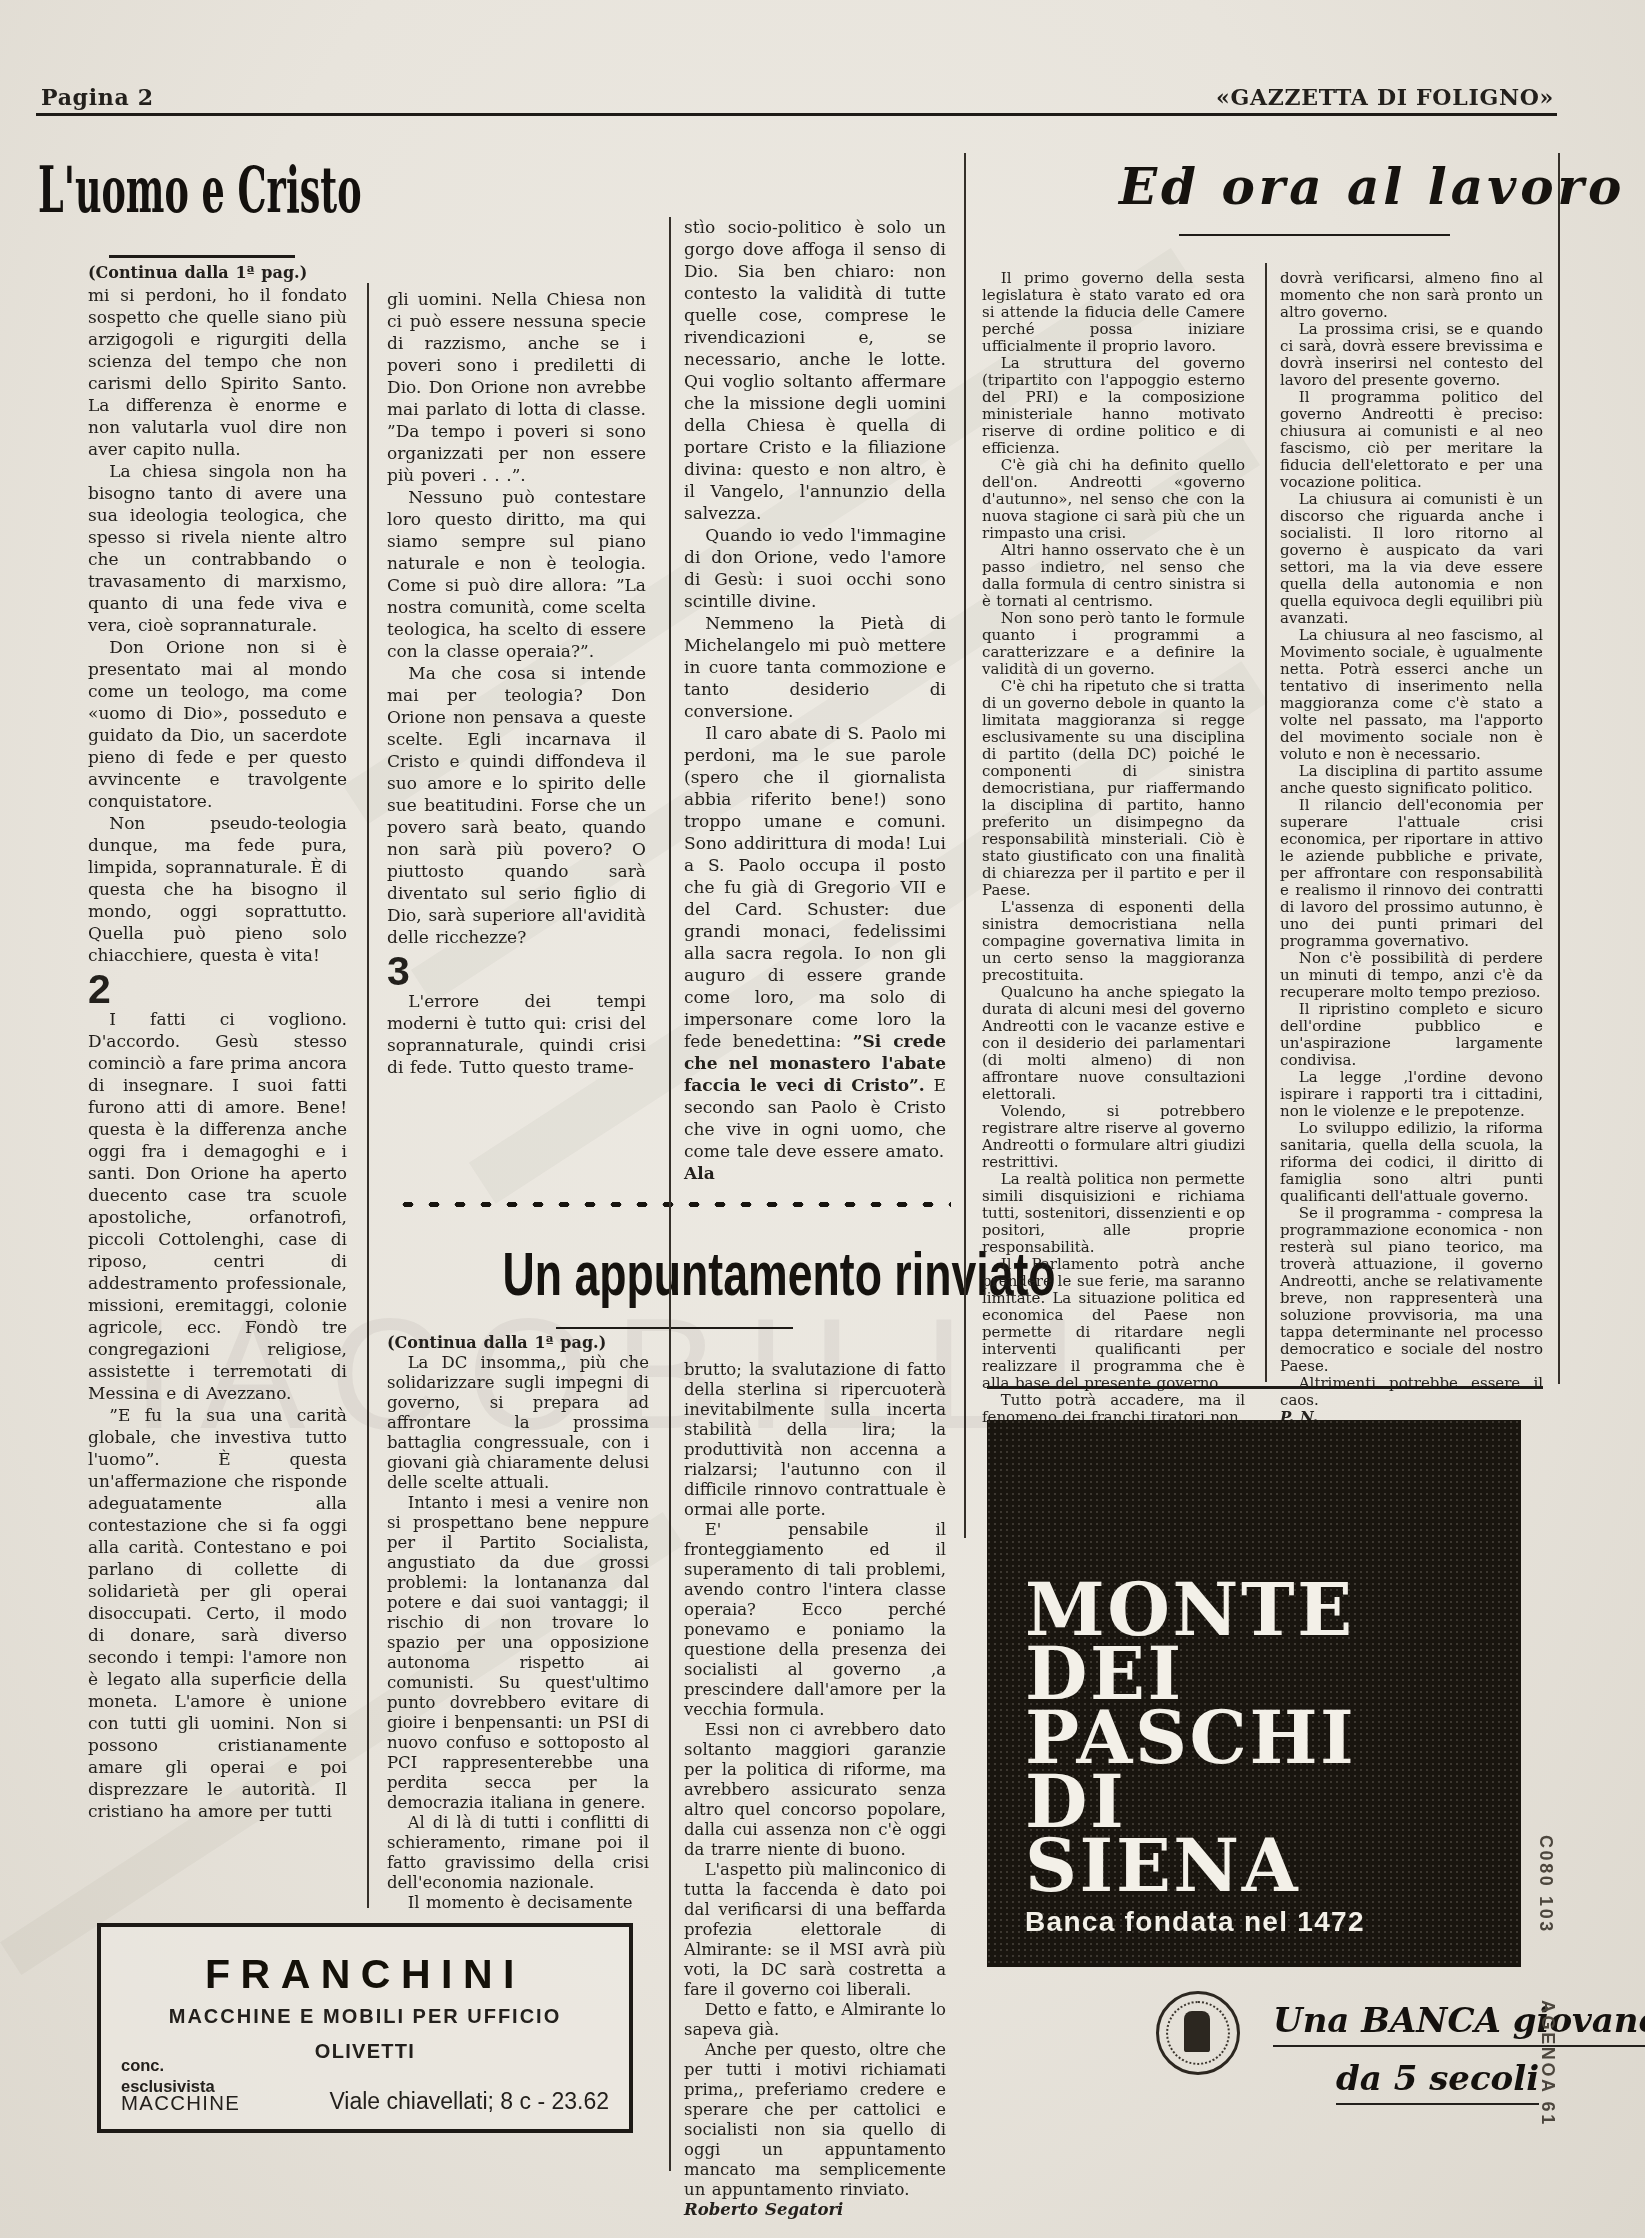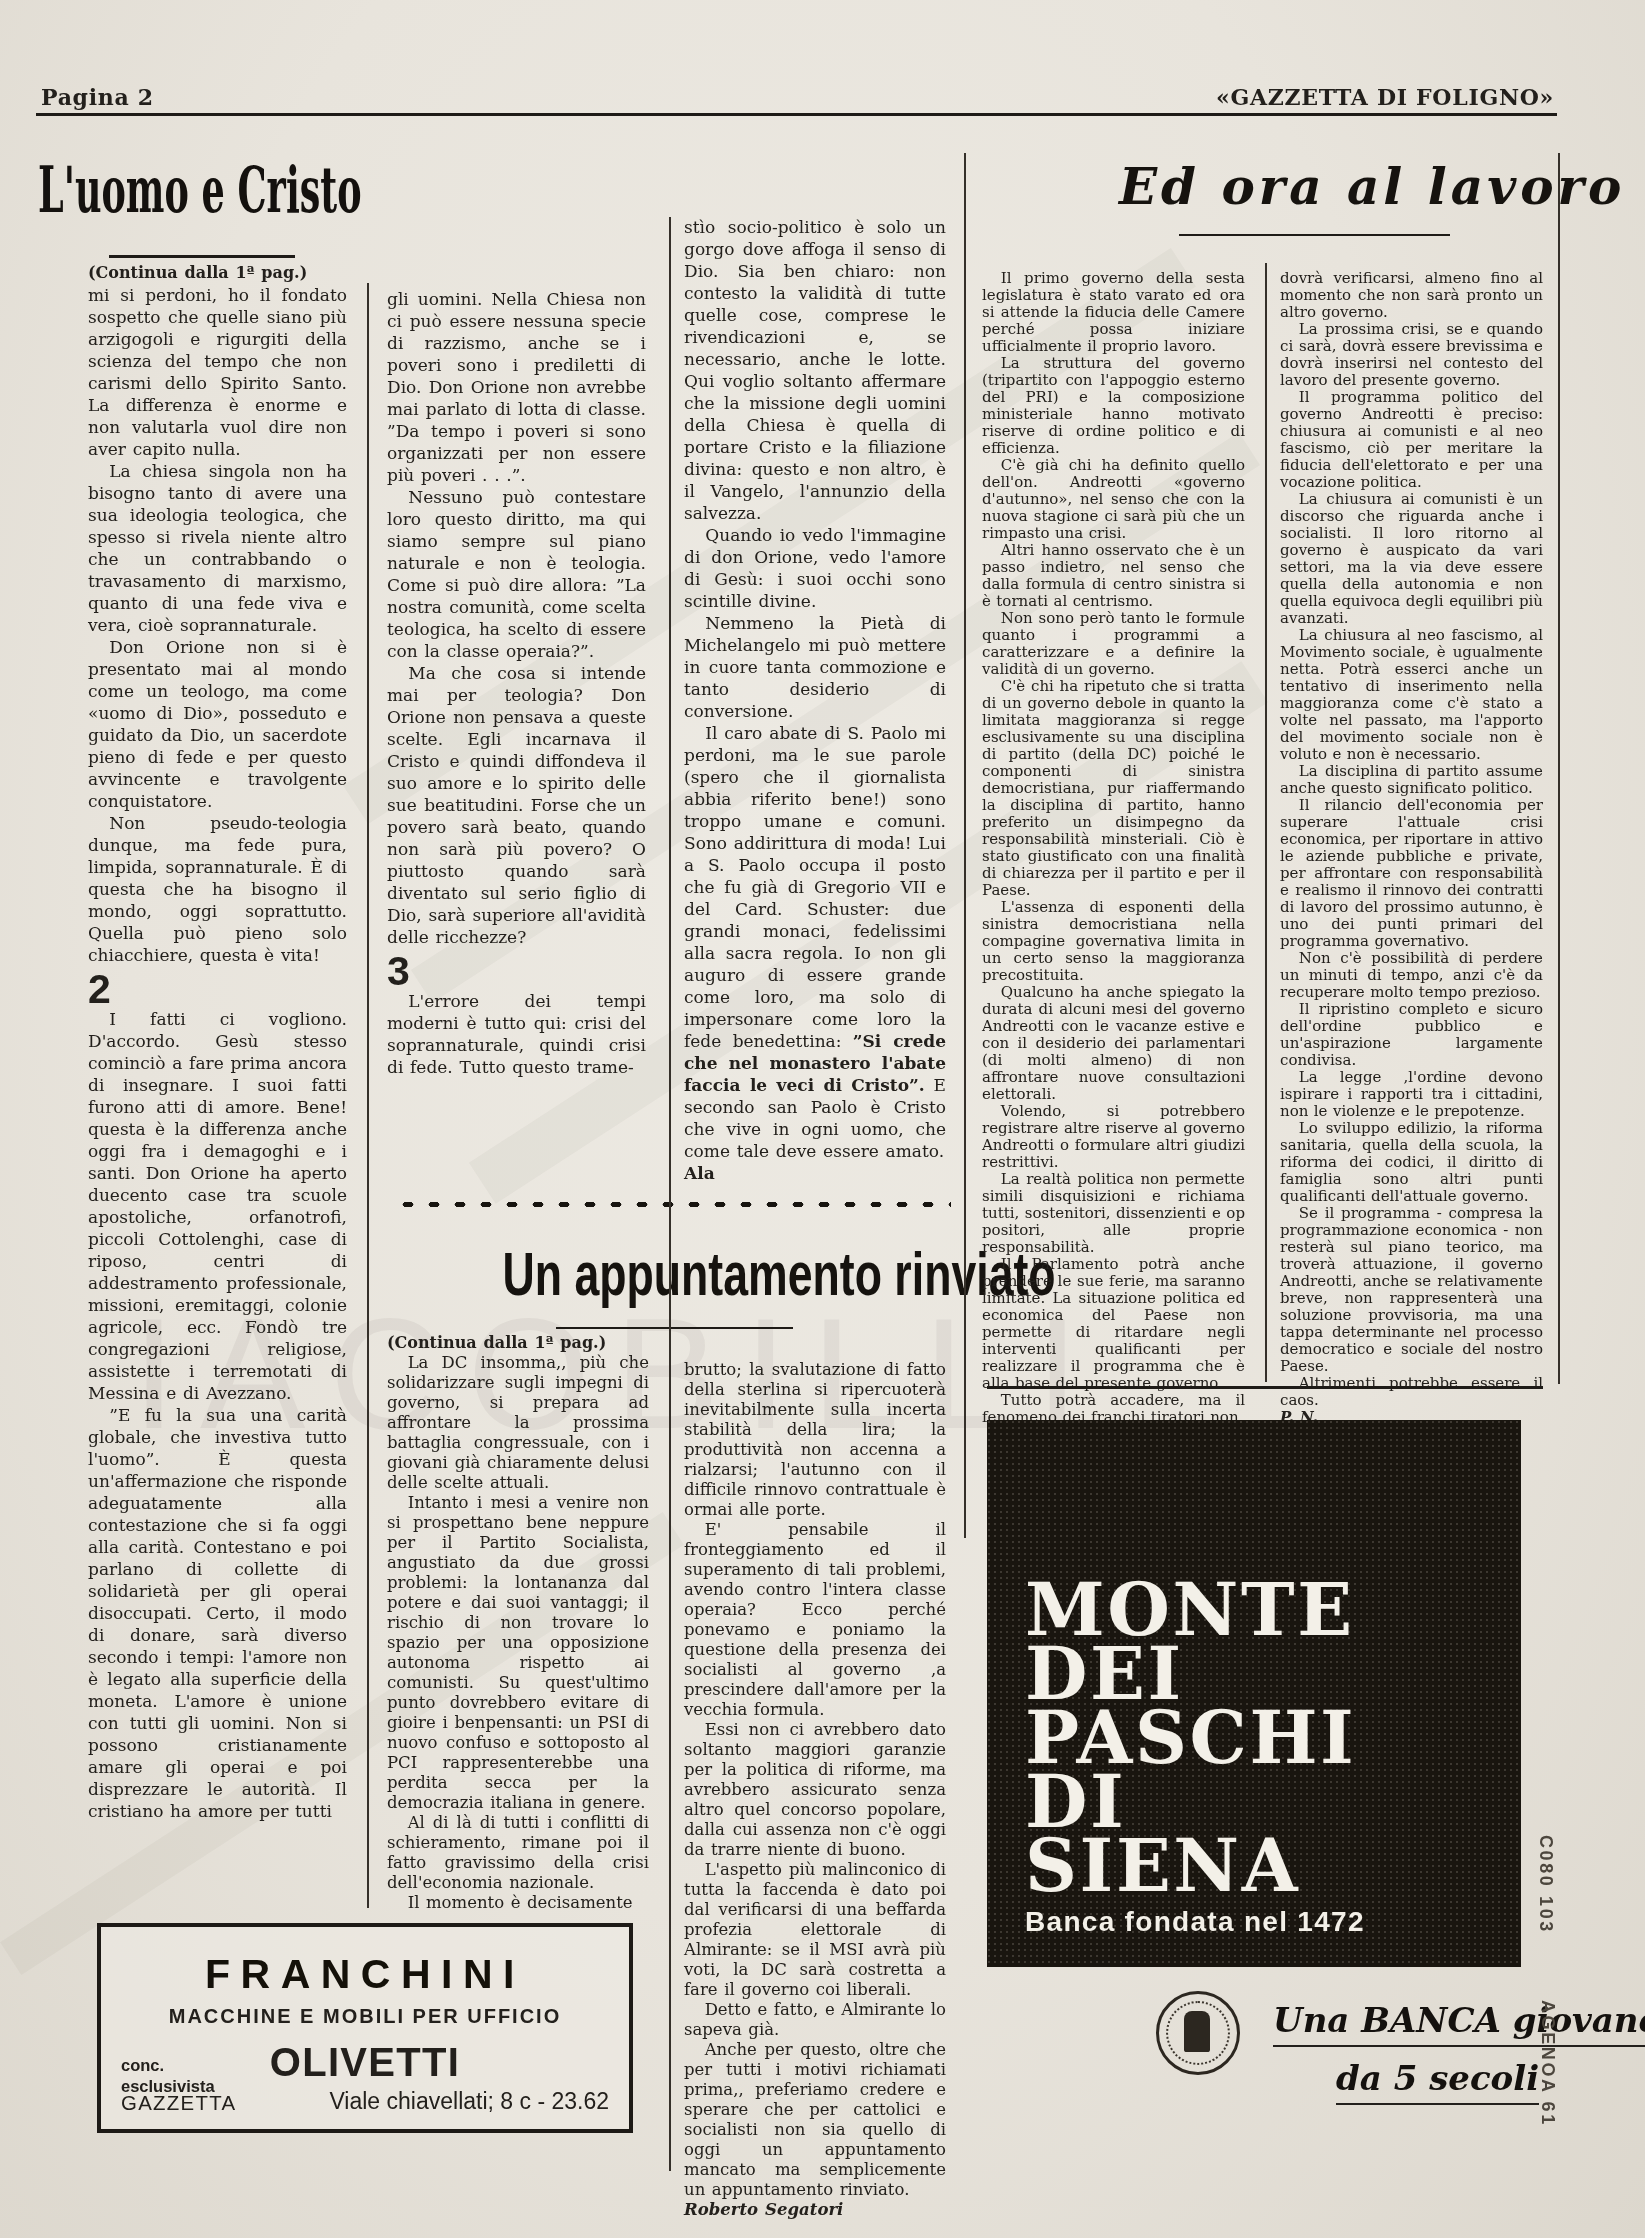--- a/index.html
+++ b/index.html
@@ -35,21 +35,21 @@
   .dotline{position:absolute;height:11.2px;background-image:radial-gradient(ellipse 8.6px 4.6px at center,#17140f 60%,transparent 66%);
            background-size:26px 11.2px;background-repeat:repeat-x;background-position:0 50%;}
   
   .franchini{position:absolute;border:4.6px solid #1d1a16;background:rgba(238,235,228,.6);}
   .f-title{position:absolute;width:100%;text-align:center;font-family:"Liberation Sans",sans-serif;
            font-weight:bold;font-size:41px;letter-spacing:10.5px;color:#141109;}
   .f-sub{position:absolute;width:100%;text-align:center;font-family:"Liberation Sans",sans-serif;
          font-weight:bold;font-size:20px;letter-spacing:2px;}
   .f-conc{position:absolute;font-family:"Liberation Sans",sans-serif;font-weight:bold;font-size:16.5px;line-height:21px;}
   .f-brand{position:absolute;width:100%;text-align:center;font-family:"Liberation Sans",sans-serif;
-           font-weight:bold;font-size:40px;letter-spacing:1.3px;}
+           font-weight:bold;font-size:20px;letter-spacing:1.3px;}
   .f-city{position:absolute;font-family:"Liberation Sans",sans-serif;font-size:20.4px;letter-spacing:1.3px;}
   .f-addr{position:absolute;font-family:"Liberation Sans",sans-serif;font-size:23px;margin-left:13px;}
   .mps{position:absolute;background-color:#19150f;
        background-image:radial-gradient(circle at 2px 2px, rgba(236,230,218,.17) 1.1px, transparent 1.4px);
        background-size:6px 6px;}
   .mps-line{position:relative;color:#f3f0e8;font-family:"DejaVu Serif",serif;font-weight:bold;
             font-size:72px;line-height:64px;letter-spacing:2.6px;padding-left:38px;}
   .mps-found{position:absolute;left:38px;color:#f3f0e8;font-family:"Liberation Sans",sans-serif;
              font-weight:bold;font-size:28px;letter-spacing:1.3px;}
   .seal{position:absolute;border:3.3px solid #2c2720;border-radius:50%;}
@@ -196,21 +196,21 @@
   <div class="tag" style="left:1336px;top:2058px;">da 5 secoli</div>
 
   <div class="franchini" style="left:97px;top:1923px;width:528px;height:202px;">
     <div class="f-title" style="top:24px;">FRANCHINI</div>
     <div class="f-sub" style="top:78px;">MACCHINE E MOBILI PER UFFICIO</div>
     <div class="f-conc" style="left:20px;top:112px;margin-top:16px;">
       <div>conc.</div>
       <div>esclusivista</div>
     </div>
     <div class="f-brand" style="top:113px;">OLIVETTI</div>
-    <div class="f-city" style="left:20px;bottom:14.5px;">GAZZETTA</div>
+    <div class="f-city" style="left:20px;bottom:14.5px;">MACCHINE</div>
     <div class="f-addr" style="right:20px;bottom:14.5px;">Viale chiavellati; 8 c - 23.62</div>
   </div>
 
   <div class="vmark" style="left:1535px;top:1835px;">C080 103</div>
   <div class="vmark" style="left:1537px;top:2000px;">AGENOA 61</div>
 
 </div>
 
 
 </body></html>

